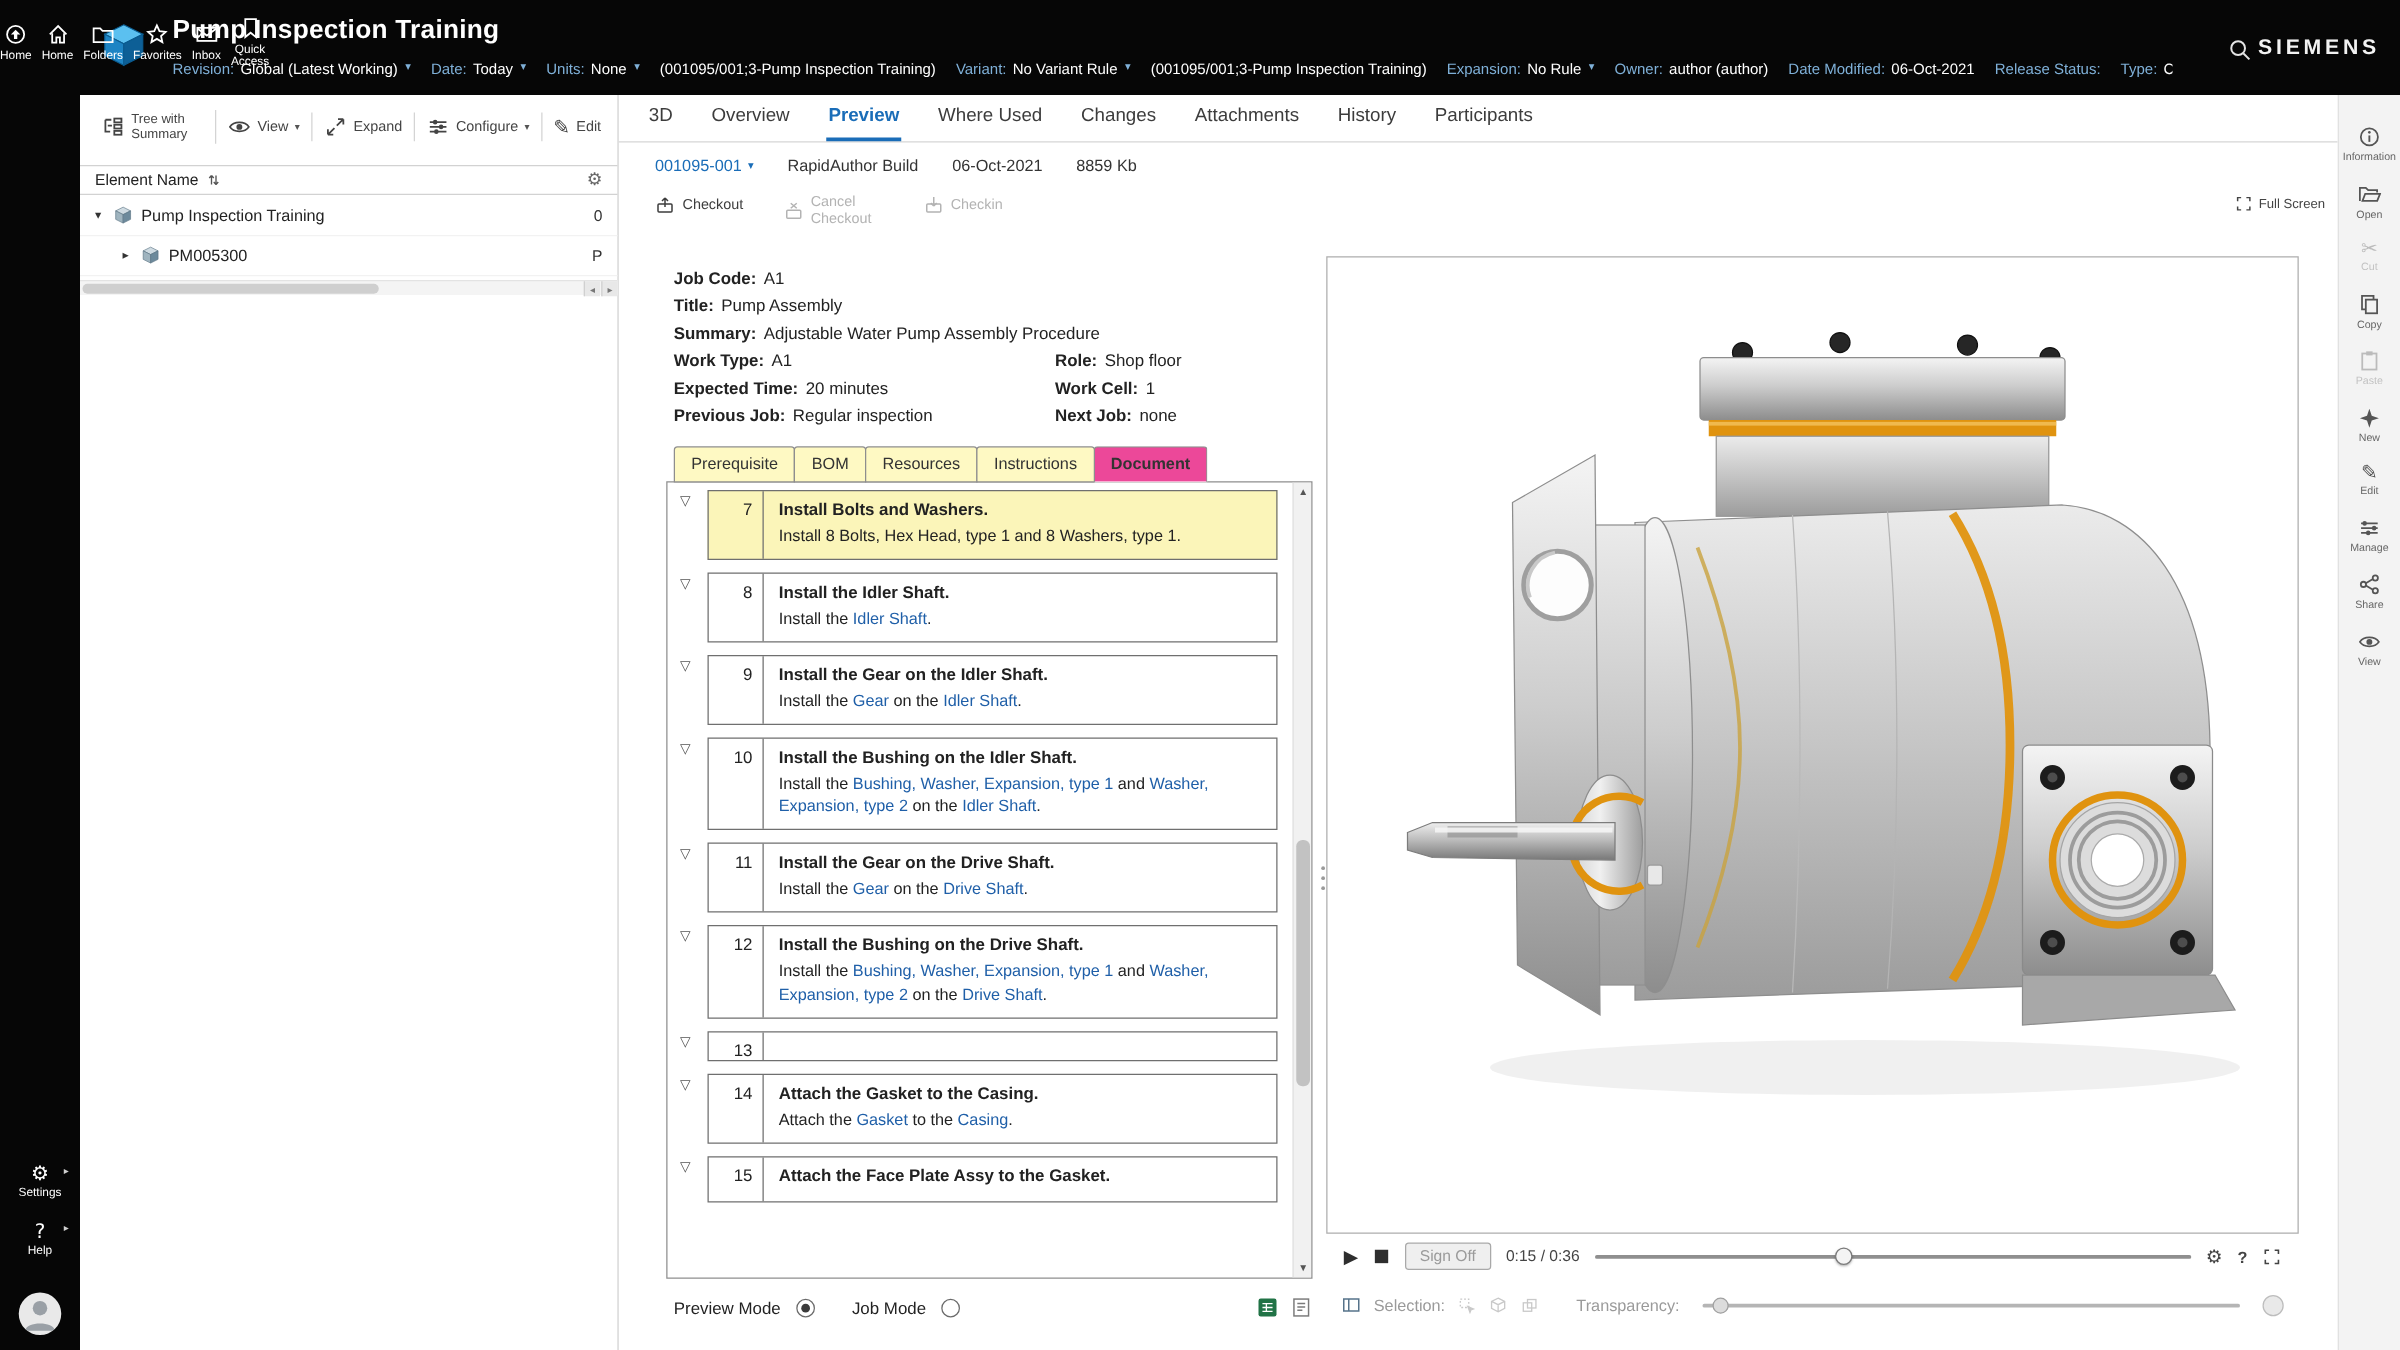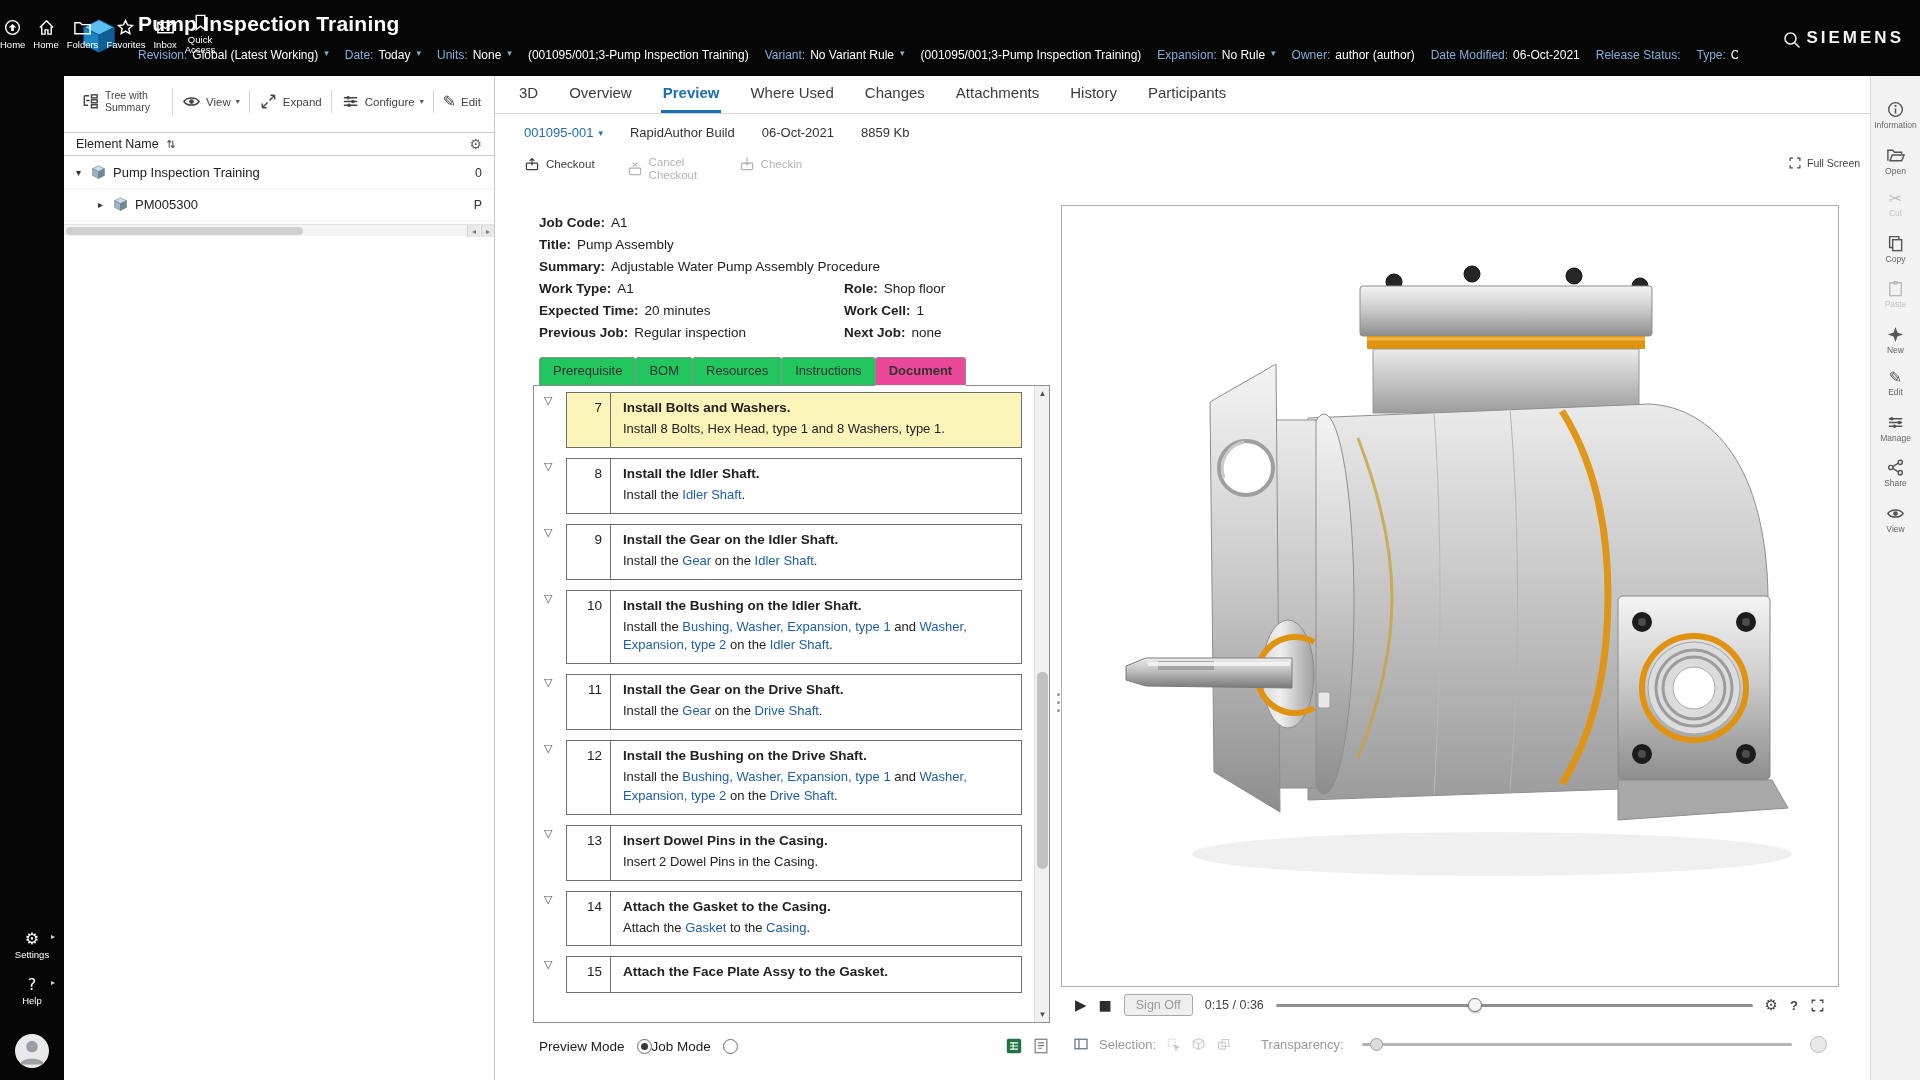--- a/index.html
+++ b/index.html
@@ -80,21 +80,21 @@
   #full-screen{position:absolute;left:1293px;top:80px;display:flex;align-items:center;gap:5px;font-size:10.5px;
     color:#444;cursor:pointer}
   #full-screen .two{line-height:1.2}
 
   #job-grid{position:absolute;left:44px;top:136px;font-size:13.5px}
   .job-row{position:relative;height:22px;line-height:22px;white-space:nowrap}
   .job-row b{font-weight:700;margin-right:6px}
   .job-right{position:absolute;left:305px;top:0}
 
   #doc-tabs{position:absolute;left:44px;top:281px;display:flex;z-index:3}
-  .doc-tab{padding:5px 13px 6px;font-size:13px;border:1px solid #8e8e8e;background:#22c55e;margin-right:-1px;
+  .doc-tab{padding:5px 13px 6px;font-size:13px;border:1px solid #8e8e8e;background:#fef9c3;margin-right:-1px;
     border-radius:3px 3px 0 0;cursor:pointer;color:#333;height:29px}
   .doc-tab.active{background:#ec4899;font-weight:700;border-bottom-color:#fff}
 
   #steps-panel{position:absolute;left:38px;top:309px;width:517px;height:638px;border:1px solid #8e8e8e;
     background:#fff;overflow:hidden;z-index:1}
   #steps-list{position:absolute;left:0;top:6px;width:500px}
   .step-row{position:relative;padding-left:10px;margin-bottom:10px;display:flex}
   .step-marker{width:22px;font-size:11px;color:#555;padding-top:2px}
   .step-box{flex:1;margin-right:12px;border:1px solid #6f6f6f;background:#fff;display:flex}
   .step-box.hl{background:var(--hl)}
@@ -106,21 +106,21 @@
   #steps-scrollbar{position:absolute;right:0;top:0;width:15px;height:100%;background:#f1f1f1;border-left:1px solid #e0e0e0}
   .sb-arrow{position:absolute;left:0;width:15px;height:15px;color:#555;font-size:8px;display:flex;align-items:center;
     justify-content:center;cursor:pointer}
   #sb-thumb{position:absolute;left:2px;top:45%;width:11px;height:31%;background:#c2c2c2;border-radius:5px;cursor:pointer}
 
   #modes-row{position:absolute;left:44px;top:961px;width:511px;display:flex;align-items:center;font-size:13.5px;color:#222}
   .radio{width:15px;height:15px;border:1px solid #6b6b6b;border-radius:50%;background:#fff;display:inline-flex;
     align-items:center;justify-content:center;cursor:pointer}
   .radio.sel::after{content:"";width:7px;height:7px;border-radius:50%;background:#3a3a3a}
   #modes-row .gap{margin-left:12px}
-  #modes-row .gap2{}
+  #modes-row .gap2{margin-left:30px}
   #mode-icons{margin-left:auto;display:flex;gap:9px;align-items:center}
 
   #splitter{position:absolute;left:560px;top:309px;width:6px;height:638px;cursor:col-resize}
   #splitter .grip{position:absolute;left:1px;top:300px;width:4px;height:34px;display:flex;flex-direction:column;
     gap:5px;align-items:center;justify-content:center}
   #splitter .grip i{width:3px;height:3px;border-radius:50%;background:#9a9a9a}
 
   #viewer{position:absolute;left:566px;top:129px;width:778px;height:782px;border:1px solid #adadad;background:#fff;overflow:hidden}
 
   #player-row{position:absolute;left:566px;top:914px;width:778px;height:30px;display:flex;align-items:center;
@@ -617,24 +617,20 @@
             <div class="step-content">
               <div class="step-title">Install the Bushing on the Drive Shaft.</div>
               <div class="step-desc"><span>Install the </span><span class="lnk">Bushing, Washer, Expansion, type 1</span><span> and </span><span class="lnk">Washer, Expansion, type 2</span><span> on the </span><span class="lnk">Drive Shaft</span><span>.</span></div>
             </div>
           </div>
         </div>
         <div class="step-row">
           <span class="step-marker uni">▽</span>
           <div class="step-box">
             <div class="step-num">13</div>
-            <div class="step-content">
-              <div class="step-title">Insert Dowel Pins in the Casing.</div>
-              <div class="step-desc"><span>Insert 2 Dowel Pins in the Casing.</span></div>
-            </div>
           </div>
         </div>
         <div class="step-row">
           <span class="step-marker uni">▽</span>
           <div class="step-box">
             <div class="step-num">14</div>
             <div class="step-content">
               <div class="step-title">Attach the Gasket to the Casing.</div>
               <div class="step-desc"><span>Attach the </span><span class="lnk">Gasket</span><span> to the </span><span class="lnk">Casing</span><span>.</span></div>
             </div>

